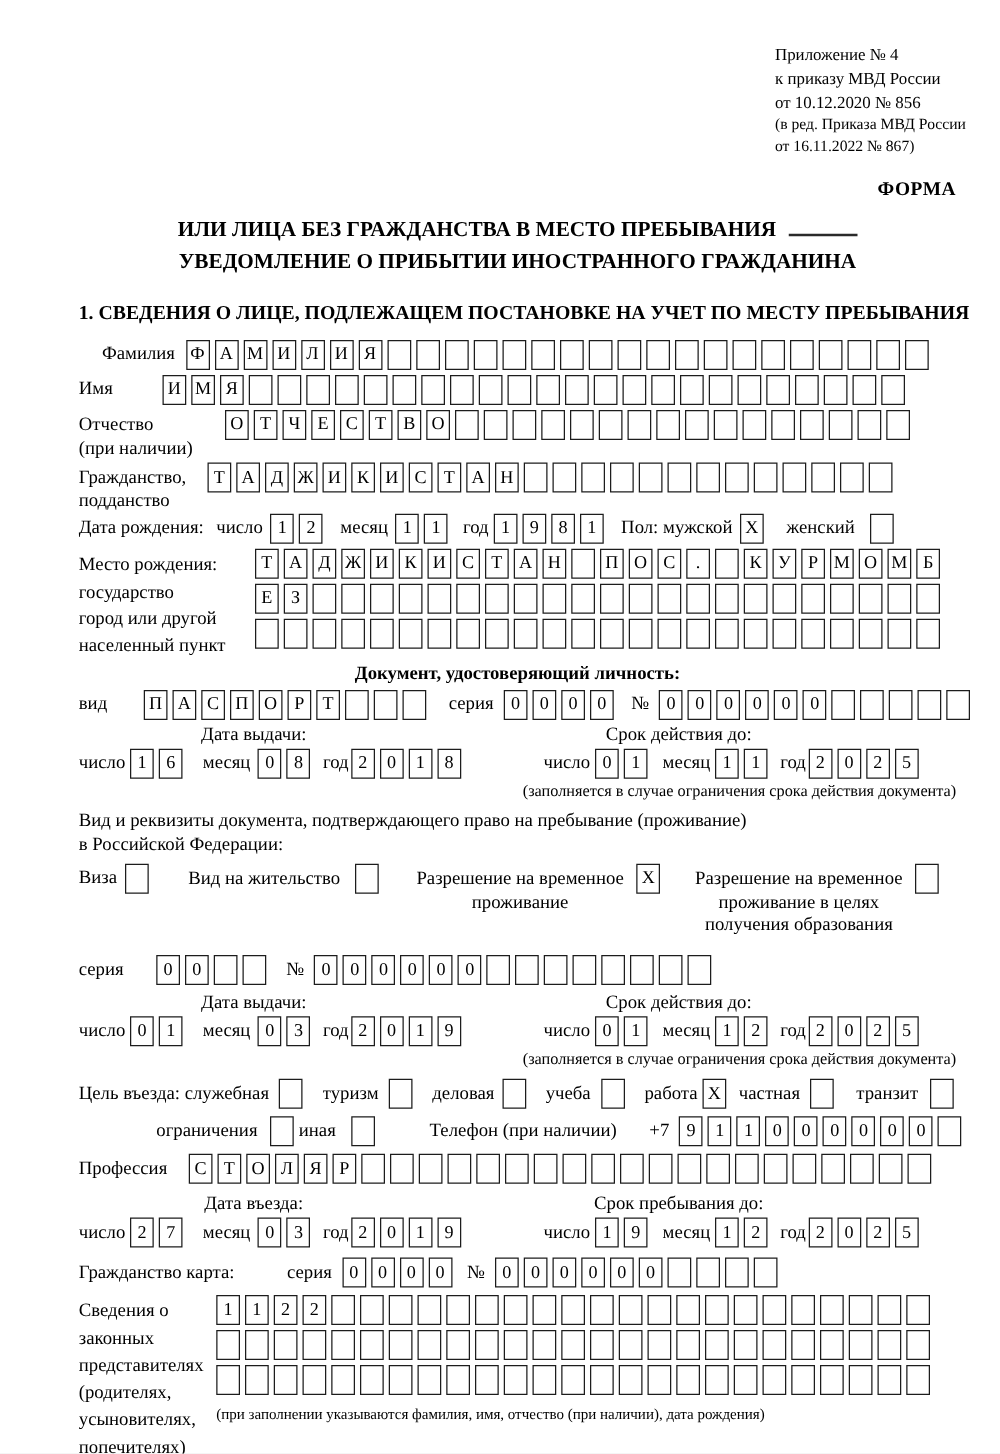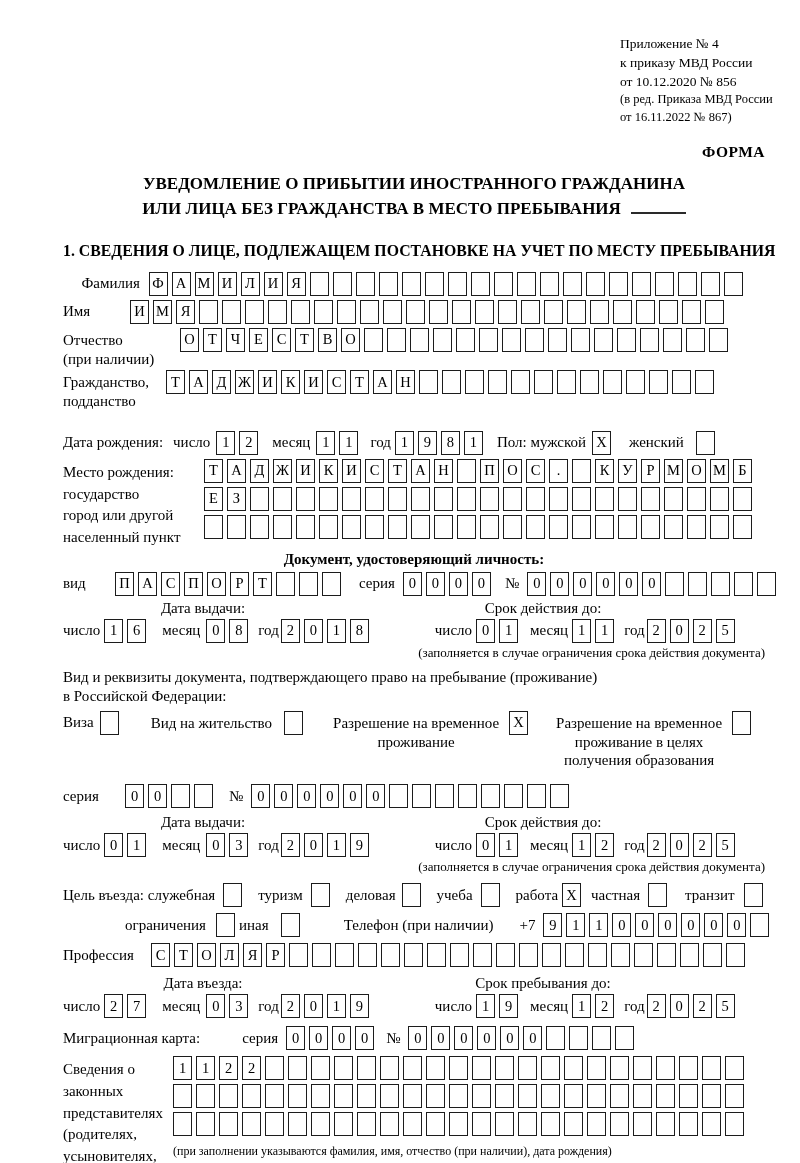--- a/index.html
+++ b/index.html
@@ -51,24 +51,24 @@
     <div>Приложение № 4</div>
     <div>к приказу МВД России</div>
     <div>от 10.12.2020 № 856</div>
     <div class="amend">(в ред. Приказа МВД России</div>
     <div class="amend">от 16.11.2022 № 867)</div>
   </div>
 
   <div class="forma">ФОРМА</div>
 
   <div class="title">
-    <div>УВЕДОМЛЕНИЕ О ПРИБЫТИИ ИНОСТРАННОГО ГРАЖДАНИНА</div>
     <div>
       <span>ИЛИ ЛИЦА БЕЗ ГРАЖДАНСТВА В МЕСТО ПРЕБЫВАНИЯ</span><span class="underline-blank"></span>
     </div>
+    <div>УВЕДОМЛЕНИЕ О ПРИБЫТИИ ИНОСТРАННОГО ГРАЖДАНИНА</div>
   </div>
 
   <div class="section-title">1. СВЕДЕНИЯ О ЛИЦЕ, ПОДЛЕЖАЩЕМ ПОСТАНОВКЕ НА УЧЕТ ПО МЕСТУ ПРЕБЫВАНИЯ</div>
 
   <div id="form-lines">
       <div class="line" style="margin-top: 0px; justify-content: center;">
         <div class="lbl" style="width: 67px;">Фамилия</div>
         <div class="cells">
           <span class="cell">Ф</span>
           <span class="cell">А</span>
@@ -186,21 +186,21 @@
           <span class="cell"></span>
           <span class="cell"></span>
           <span class="cell"></span>
           <span class="cell"></span>
           <span class="cell"></span>
           <span class="cell"></span>
           <span class="cell"></span>
           <span class="cell"></span>
         </div>
       </div>
-      <div class="line" style="margin-top: 20px; align-items: center;">
+      <div class="line" style="margin-top: 0; align-items: center;">
         <div class="lbl" style="margin-right: 10px;">Дата рождения:</div>
         <div class="lbl" style="margin-right: 6px;">число</div>
         <div class="cells">
           <span class="cell">1</span>
           <span class="cell">2</span>
         </div>
         <div class="lbl" style="margin-left: 10px; margin-right: 6px;">месяц</div>
         <div class="cells">
           <span class="cell">1</span>
           <span class="cell">1</span>
@@ -589,21 +589,21 @@
         </div>
         <div class="lbl" style="margin-left: 6px; margin-right: 2px;">год</div>
         <div class="cells">
           <span class="cell">2</span>
           <span class="cell">0</span>
           <span class="cell">2</span>
           <span class="cell">5</span>
         </div>
       </div>
       <div class="line" style="margin-top: 8px;">
-        <div class="lbl" style="margin-right: 6px;">Миграционная карта:</div>
+        <div class="lbl" style="margin-right: 6px;">Гражданство карта:</div>
         <span class="gap" style="width: 36px;"></span>
         <div class="lbl" style="margin-right: 8px;">серия</div>
         <div class="cells">
           <span class="cell">0</span>
           <span class="cell">0</span>
           <span class="cell">0</span>
           <span class="cell">0</span>
         </div>
         <div class="lbl" style="margin-left: 8px; margin-right: 8px;">№</div>
         <div class="cells">

